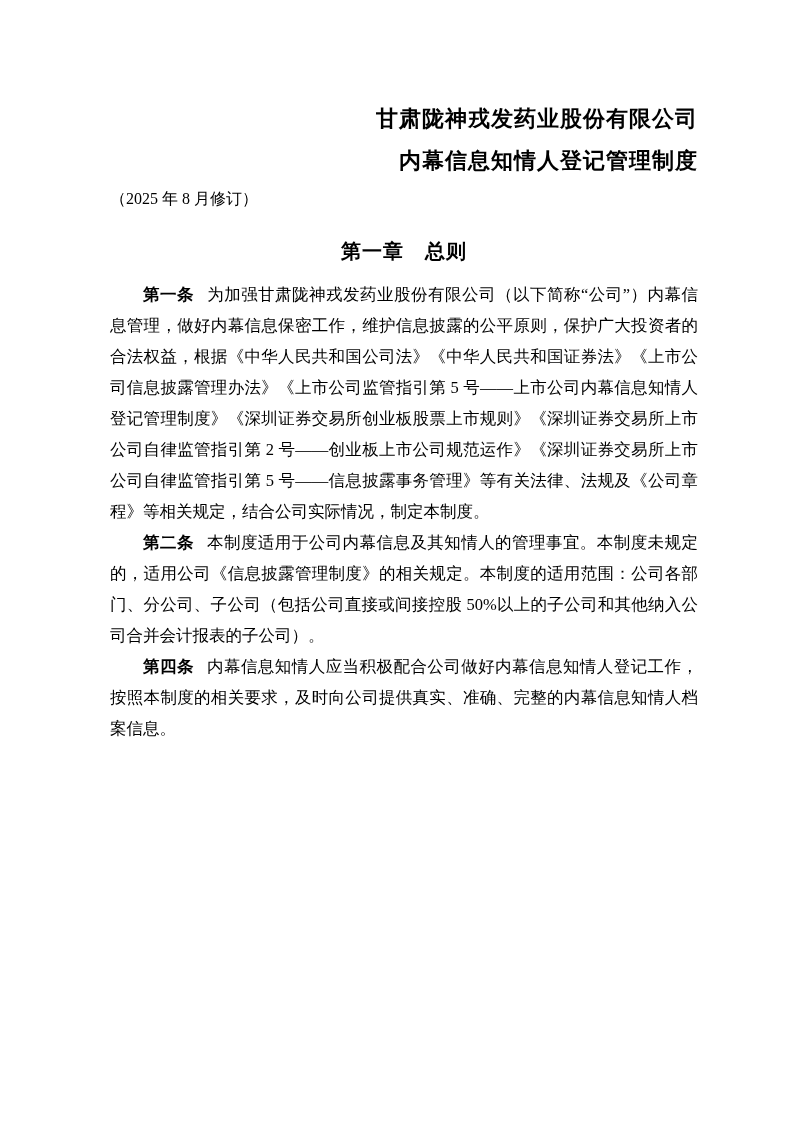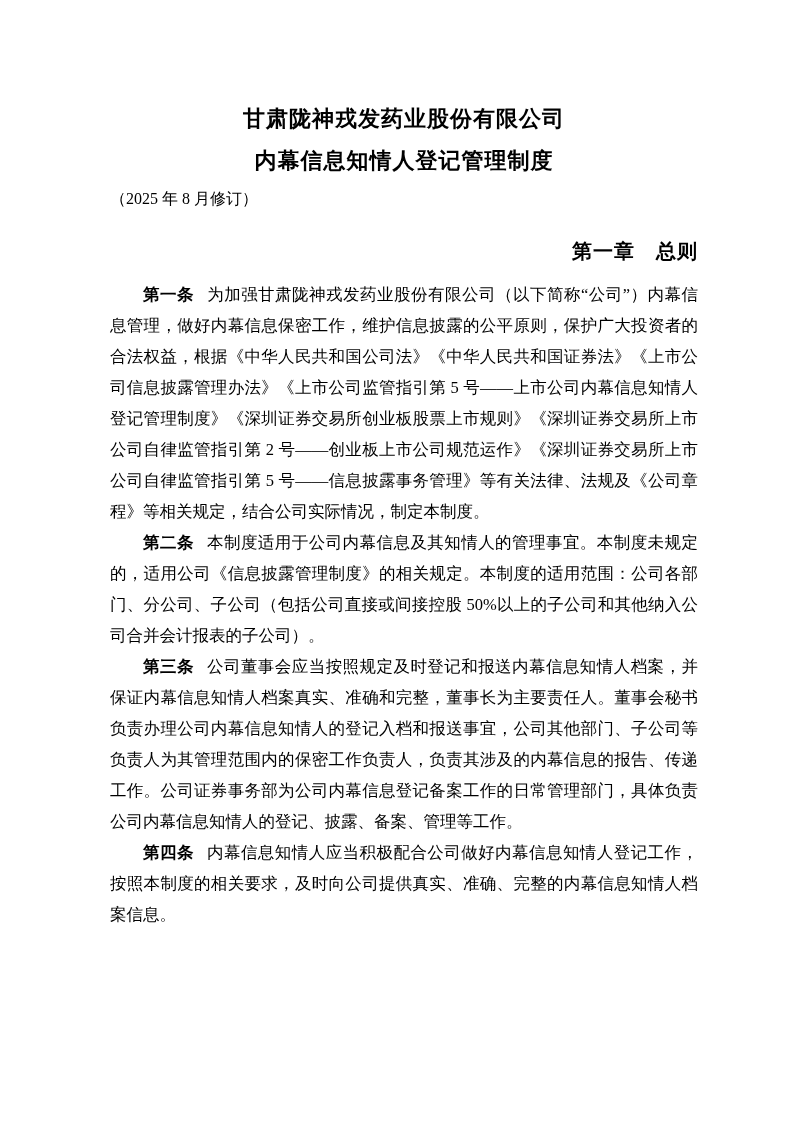--- a/index.html
+++ b/index.html
@@ -20,37 +20,37 @@
     left: 110px;
     top: 98px;
     width: 588px;
   }
   .title {
     margin: 0;
     font-family: "Liberation Sans", "DejaVu Sans", sans-serif;
     font-weight: bold;
     font-size: 22px;
     line-height: 42px;
-    text-align: center;
+    text-align: right;
     letter-spacing: 1px;
   }
   .revision {
     margin-top: 2px;
     font-family: "Liberation Serif", "DejaVu Serif", serif;
     font-size: 16px;
     line-height: 30px;
     text-align: left;
   }
   .chapter {
     margin: 24px 0 0 0;
     font-family: "Liberation Sans", "DejaVu Sans", sans-serif;
     font-weight: bold;
     font-size: 20px;
     line-height: 26px;
-    text-align: right;
+    text-align: center;
     letter-spacing: 1px;
   }
   .body-block {
     margin-top: 15px;
   }
   .para {
     margin: 0;
     font-family: "Liberation Serif", "DejaVu Serif", serif;
     font-size: 16.5px;
     line-height: 31px;
@@ -78,21 +78,20 @@
     <div class="revision">（2025 年 8 月修订）</div>
 
     <h2 class="chapter">第一章　总则</h2>
 
     <div class="body-block">
 
       <p class="para"><span class="prefix">第一条</span><span>为加强甘肃陇神戎发药业股份有限公司（以下简称“公司”）内幕信息管理，做好内幕信息保密工作，维护信息披露的公平原则，保护广大投资者的合法权益，根据《中华人民共和国公司法》《中华人民共和国证券法》《上市公司信息披露管理办法》《上市公司监管指引第 5 号——上市公司内幕信息知情人登记管理制度》《深圳证券交易所创业板股票上市规则》《深圳证券交易所上市公司自律监管指引第 2 号——创业板上市公司规范运作》《深圳证券交易所上市公司自律监管指引第 5 号——信息披露事务管理》等有关法律、法规及《公司章程》等相关规定，结合公司实际情况，制定本制度。</span></p>
 
       <p class="para"><span class="prefix">第二条</span><span>本制度适用于公司内幕信息及其知情人的管理事宜。本制度未规定的，适用公司《信息披露管理制度》的相关规定。本制度的适用范围：公司各部门、分公司、子公司（包括公司直接或间接控股 50%以上的子公司和其他纳入公司合并会计报表的子公司）。</span></p>
 
-      <p class="para"><span class="prefix">第三条</span><span>公司董事会应当按照规定及时登记和报送内幕信息知情人档案，并保证内幕信息知情人档案真实、准确和完整，董事长为主要责任人。董事会秘书负责办理公司内幕信息知情人的登记入档和报送事宜，公司其他部门、子公司等负责人为其管理范围内的保密工作负责人，负责其涉及的内幕信息的报告、传递工作。公司证券事务部为公司内幕信息登记备案工作的日常管理部门，具体负责公司内幕信息知情人的登记、披露、备案、管理等工作。</span></p>
 
 
       <p class="para"><span class="prefix">第四条</span><span>内幕信息知情人应当积极配合公司做好内幕信息知情人登记工作，按照本制度的相关要求，及时向公司提供真实、准确、完整的内幕信息知情人档案信息。</span></p>
 
 
     </div>
   </div>
 </div>
 
 </body></html>

